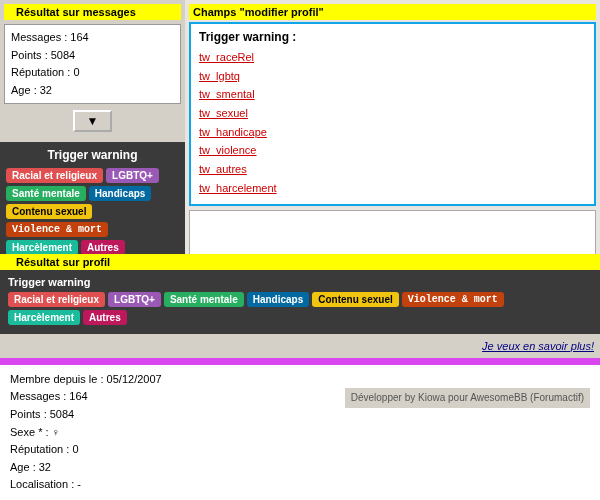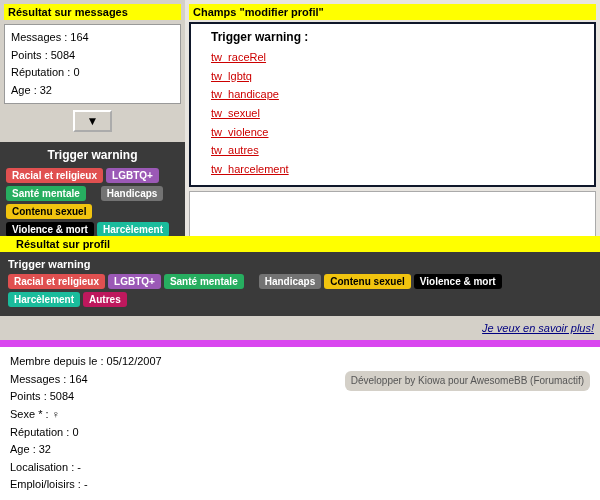--- a/index.html
+++ b/index.html
@@ -12,21 +12,21 @@
       overflow: hidden;
       display: flex;
       flex-direction: row;
     }
 
     .section-header-yellow {
       background: #ffff00;
       color: #000;
       font-weight: bold;
       font-size: 11px;
-      padding: 2px 4px;
+      padding: 2px 12px;
       margin-bottom: 4px;
     }
 
     .stats-box {
       background: #ffffff;
       border: 1px solid #999;
       padding: 4px 6px;
       font-size: 11px;
       line-height: 1.6;
     }
@@ -72,39 +72,39 @@
       border-radius: 3px;
       font-size: 10px;
       font-weight: bold;
       color: #000;
       cursor: default;
     }
 
     .tag-red { background: #e05050; color: #fff; }
     .tag-purple { background: #9b59b6; color: #fff; }
     .tag-green { background: #27ae60; color: #fff; }
-    .tag-orange { background: #737373; color: #fff; margin-left: 12px; }
+    .tag-orange { background: #0369a1; color: #fff; }
     .tag-yellow { background: #f1c40f; color: #000; }
-    .tag-pink { background: #000000; color: #fff; }
+    .tag-pink { background: #c2410c; color: #fff; font-family: Liberation Mono, monospace; }
     .tag-teal { background: #1abc9c; color: #fff; }
     .tag-gray { background: #be185d; color: #fff; text-align: right; }
 
     .champs-header {
       background: #ffff00;
       color: #000;
       font-weight: bold;
       font-size: 11px;
       padding: 2px 4px;
       margin-bottom: 2px;
     }
 
     .modifier-profil-box {
-      border: 2px solid #0f172a;
+      border: 2px solid #0ea5e9;
       background: #fff;
-      padding: 6px 20px;
+      padding: 6px 8px;
       margin-bottom: 4px;
       flex-shrink: 0;
     }
 
     .modifier-profil-box .tw-label {
       font-weight: bold;
       font-size: 12px;
       margin-bottom: 4px;
       display: block;
     }
@@ -252,22 +252,23 @@
       </div>
     </div>
   </div>
 
   <div class="right-col">
     <div class="champs-header">Champs "modifier profil"</div>
     <div class="modifier-profil-box">
       <span class="tw-label">Trigger warning :</span>
       <a href="#">tw_raceRel</a>
       <a href="#">tw_lgbtq</a>
+      <a href="#">tw_smental</a>
+      <a href="#">tw_sexuel</a>
       <a href="#">tw_handicape</a>
-      <a href="#">tw_sexuel</a>
       <a href="#">tw_violence</a>
       <a href="#">tw_autres</a>
       <a href="#">tw_harcelement</a>
     </div>
     <div class="textarea-area">
       <span class="textarea-resize-icon">⤡</span>
     </div>
   </div>
 
   <div class="bottom-full">
@@ -292,21 +293,21 @@
     </div>
     <div class="profil-info-box">
       <p>
         <span>Membre depuis le :</span>
         <span>05/12/2007</span>
       </p>
       <p>
         <span>Messages :</span>
         <span>164</span>
         &nbsp;&nbsp;&nbsp;&nbsp;&nbsp;&nbsp;&nbsp;&nbsp;&nbsp;&nbsp;&nbsp;&nbsp;&nbsp;&nbsp;&nbsp;&nbsp;&nbsp;&nbsp;&nbsp;&nbsp;&nbsp;&nbsp;&nbsp;&nbsp;&nbsp;&nbsp;&nbsp;&nbsp;&nbsp;&nbsp;&nbsp;&nbsp;
-        <span class="footer-text" style="font-size:10px; color:#555; float:right;border-radius:6px;">Développer by Kiowa pour AwesomeBB (Forumactif)</span>
+        <span class="footer-text" style="font-size:10px; color:#555; float:right;">Développer by Kiowa pour AwesomeBB (Forumactif)</span>
       </p>
       <p>
         <span>Points :</span>
         <span>5084</span>
       </p>
       <p>
         <span>Sexe * :</span>
         <span>♀</span>
       </p>
       <p>
@@ -314,19 +315,15 @@
         <span>0</span>
       </p>
       <p>
         <span>Age :</span>
         <span>32</span>
       </p>
       <p>
         <span>Localisation :</span>
         <span>-</span>
       </p>
-      <p>
-        <span>Emploi/loisirs :</span>
-        <span>-</span>
-      </p>
     </div>
   </div>
 </div>
 
 </body></html>

